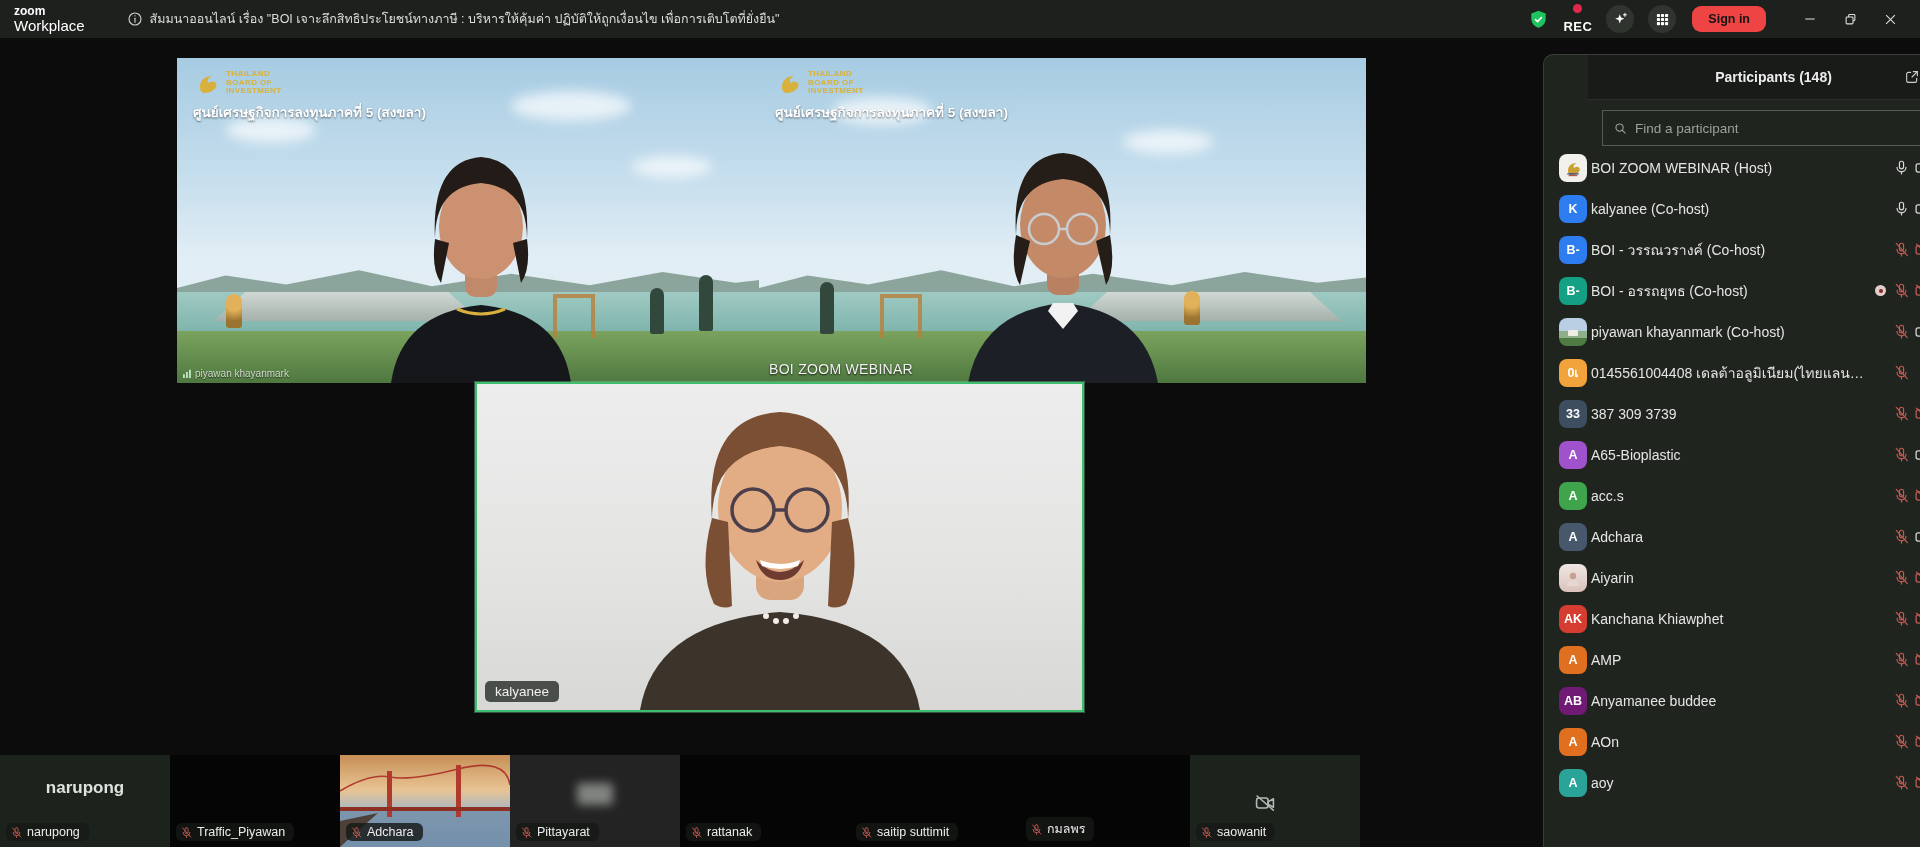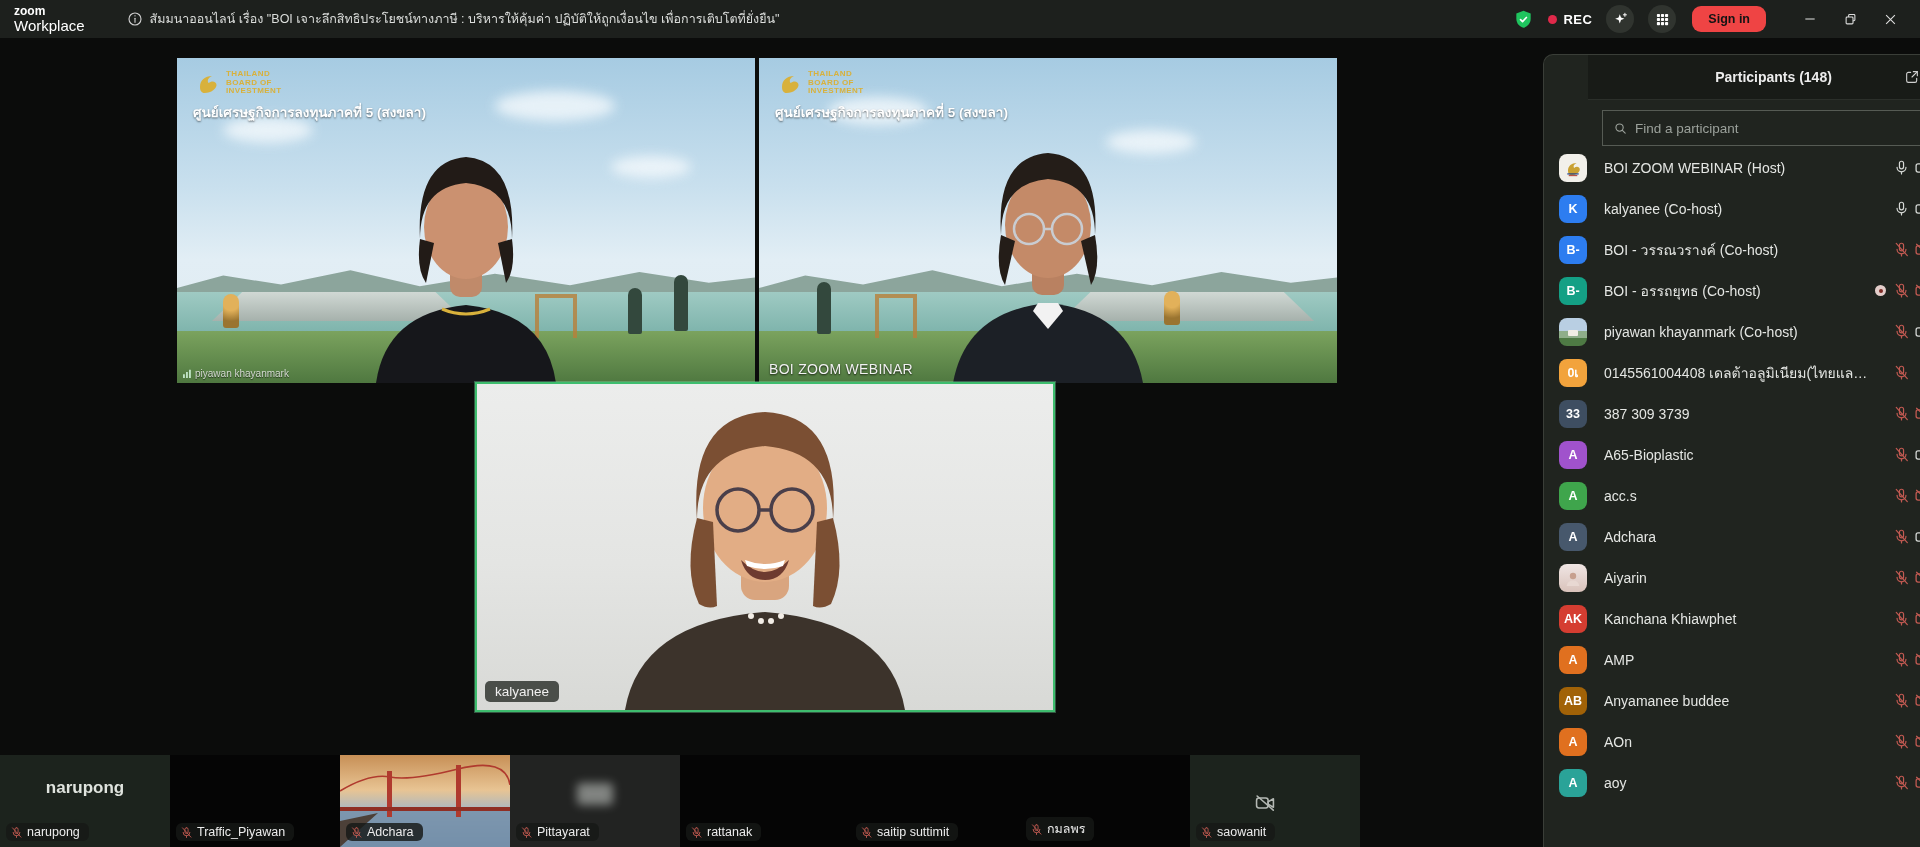--- a/index.html
+++ b/index.html
@@ -7,33 +7,33 @@
        font-family:"Liberation Sans",sans-serif;color:#e6e8e5;}
 
   
   .titlebar{position:absolute;left:0;top:0;width:100%;height:38px;background:#1d201d;
             display:flex;align-items:center;z-index:50;}
   .zoom-logo{margin-left:14px;line-height:1;}
   .zoom-logo .l1{font-size:12px;font-weight:bold;color:#fff;}
   .zoom-logo .l2{font-size:15px;color:#fff;margin-top:1px;}
   .meeting-info{display:flex;align-items:center;gap:7px;margin-left:42px;color:#dcdedc;font-size:12.5px;}
   .tb-right{position:absolute;right:10px;top:0;height:38px;display:flex;align-items:center;gap:14px;}
-  .rec-wrap{display:flex;align-items:center;gap:6px;}
+  .rec-wrap{display:flex;align-items:center;gap:6px;flex-direction:column;}
   .rec-dot{width:9px;height:9px;border-radius:50%;background:#e0294a;}
   .rec-text{font-size:13px;font-weight:bold;color:#fff;letter-spacing:.5px;}
   .circle-btn{width:28px;height:28px;border-radius:50%;background:#30342f;display:flex;
               align-items:center;justify-content:center;}
   .signin-btn{background:#ef4444;color:#141414;font-size:12.5px;font-weight:bold;
               padding:6px 16px;border-radius:9px;margin-left:2px;}
   .win-ctl{display:flex;align-items:center;gap:0;margin-left:10px;}
   .win-btn{width:40px;height:38px;display:flex;align-items:center;justify-content:center;color:#ddd;}
 
   
   .stage{position:absolute;left:0;top:38px;width:1530px;height:717px;background:#0b0c0b;}
-  .video{position:absolute;overflow:hidden;background:#000;}
+  .video{position:absolute;overflow:hidden;background:#000;padding-left:29px;}
   #vid-tl{left:177px;top:20px;width:578px;height:325px;}
   #vid-tr{left:759px;top:20px;width:578px;height:325px;}
   #vid-active{left:475px;top:344px;width:576px;height:326px;border:2px solid #3ebd6e;
               box-shadow:0 0 0 1px rgba(130,230,170,.35);}
 
   
   .boi-scene{position:absolute;inset:0;background:linear-gradient(180deg,#a6cbe2 0%,#c9e0ee 40%,#e2eef5 62%,#dfeaf0 100%);}
   .cloud{position:absolute;background:#f4f9fc;border-radius:50%;filter:blur(6px);opacity:.8;}
   .mount{position:absolute;left:0;right:0;bottom:27%;height:11%;background:#7d988c;opacity:.85;
          clip-path:polygon(0 80%,8% 45%,18% 70%,30% 30%,42% 75%,55% 40%,68% 72%,80% 35%,92% 65%,100% 50%,100% 100%,0 100%);}
@@ -84,21 +84,21 @@
                 position:relative;border-bottom:1px solid #2b2f2a;}
   .panel-title{font-size:14px;font-weight:bold;color:#ececec;}
   .panel-hicons{position:absolute;right:12px;top:0;height:44px;display:flex;align-items:center;gap:12px;color:#cfcfcf;}
   .search-wrap{padding:10px 14px 6px 14px;}
   .search-box{height:34px;border:1px solid #565b54;border-radius:0;display:flex;align-items:center;
               gap:7px;padding:0 10px;color:#9ba19b;font-size:13.5px;}
   .p-list{position:absolute;left:0;right:0;top:92px;bottom:0;overflow:hidden;}
   .p-row{height:41px;display:flex;align-items:center;padding:0 26px 0 15px;}
   .p-avatar{width:28px;height:28px;border-radius:8px;flex:0 0 28px;display:flex;align-items:center;
             justify-content:center;font-size:12.5px;font-weight:bold;color:#fff;overflow:hidden;}
-  .p-name{flex:1;margin-left:17px;font-size:14px;color:#e4e6e3;white-space:nowrap;
+  .p-name{flex:1;margin-left:4px;font-size:14px;color:#e4e6e3;white-space:nowrap;
           overflow:hidden;text-overflow:ellipsis;}
   .p-icons{display:flex;align-items:center;}
   .slot{width:21px;display:flex;justify-content:center;align-items:center;}
   .rec-ind{width:11px;height:11px;border-radius:50%;background:#e3cdca;position:relative;}
   .rec-ind::after{content:"";position:absolute;left:3.5px;top:3.5px;width:4px;height:4px;border-radius:50%;background:#7e2a24;}
   .scroll-thumb{position:absolute;right:4px;top:86px;width:5px;height:250px;border-radius:3px;background:#606560;}
 
   svg{display:block;}
 </style>
 </head>
@@ -742,21 +742,21 @@
       <span class="slot">
               <svg width="18" height="18" viewBox="0 0 24 24" fill="none" stroke="#c25a52" stroke-width="1.7" stroke-linejoin="round">
     <rect x="2.8" y="6.6" width="12.6" height="10.8" rx="2.6"></rect>
     <path d="M15.4 10.6l5.8-3.2v9.2l-5.8-3.2z"></path>
     <path d="M3.4 4.4L21 19.8" stroke-linecap="round"></path>
               </svg>
             </span>
     </div>
   </div>
         <div class="p-row">
-    <div class="p-avatar" style="background:#a16207">AB</div>
+    <div class="p-avatar" style="background:#701a75">AB</div>
     <div class="p-name">Anyamanee buddee</div>
     <div class="p-icons">
       <span class="slot"></span>
       <span class="slot">
               <svg width="17" height="17" viewBox="0 0 24 24" fill="none" stroke="#c25a52" stroke-width="1.7" stroke-linecap="round">
     <rect x="9.1" y="3.2" width="5.8" height="10.8" rx="2.9"></rect>
     <path d="M5.7 11.8a6.3 6.3 0 0 0 12.6 0"></path>
                 <path d="M12 18.2v3"></path>
     <path d="M4.6 3.4L20.2 20.6"></path>
               </svg>

